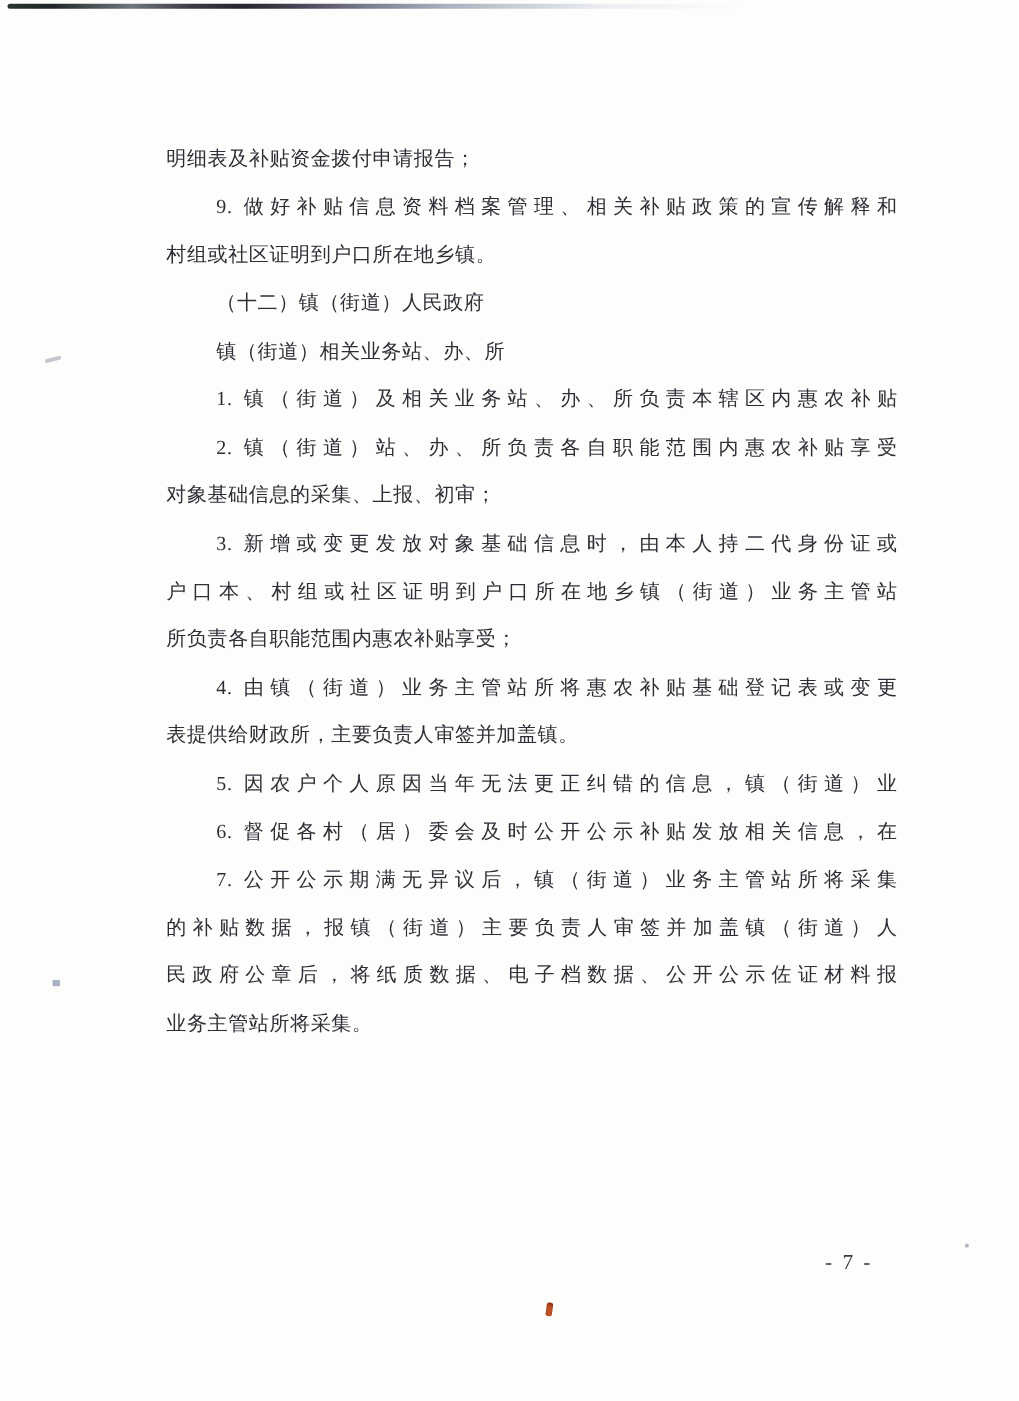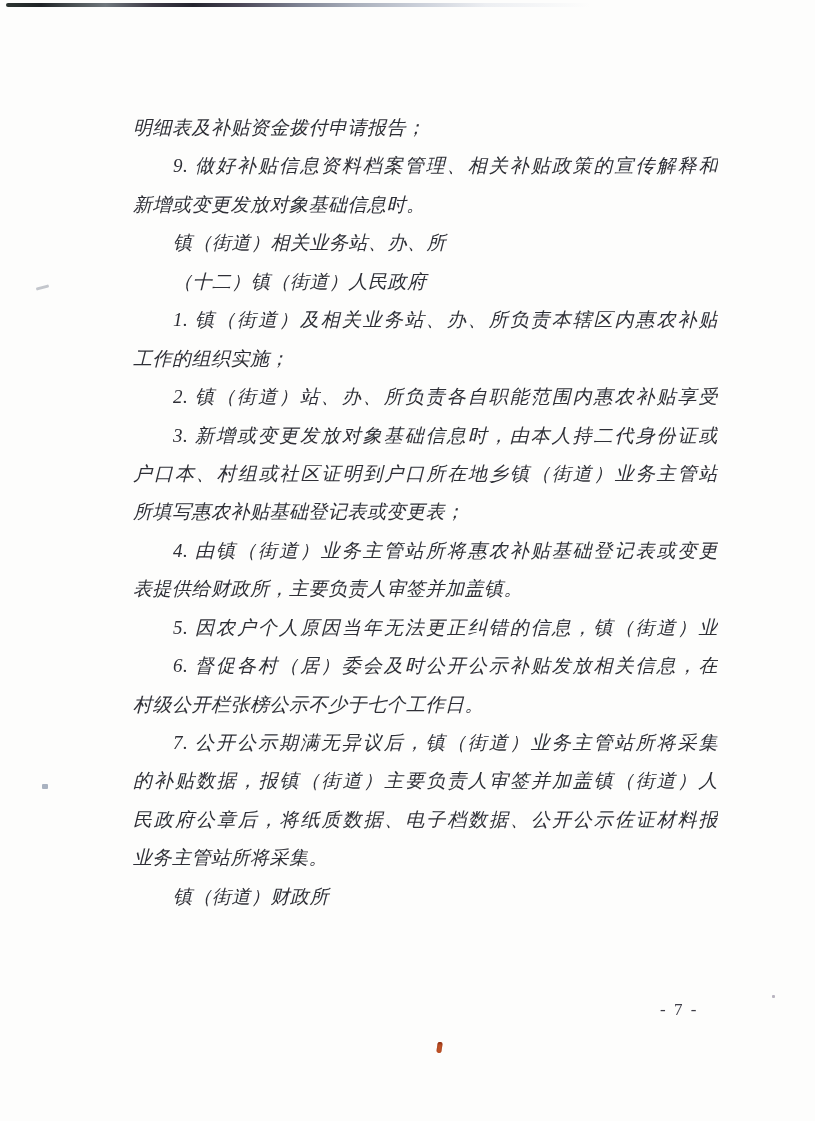--- a/index.html
+++ b/index.html
@@ -28,23 +28,22 @@
       #3d3a46 25%, #24242e 32%, #4a4656 40%, #7d8292 50%,
       #aab0bc 60%, #c9ced8 70%, rgba(220,224,232,0.5) 82%,
       rgba(255,255,255,0) 100%);
   }
   .content {
     position: absolute;
     left: 133px;
     top: 109px;
     width: 585px;
     color: #2e2f36;
-    font-size: 19px;
+    font-size: 16px;
     letter-spacing: 0.5px;
-    font-style: italic;
   }
   .line {
     height: 38.45px;
     line-height: 38.45px;
     overflow: hidden;
     white-space: nowrap;
   }
   .ind { text-indent: 40px; }
   .just {
     white-space: normal;
@@ -106,39 +105,37 @@
 </head>
 <body>
 
 <div class="page">
 
   <div class="top-scan-line"></div>
 
   <div class="content">
     <div class="line">明细表及补贴资金拨付申请报告；</div>
     <div class="line ind just">9. 做好补贴信息资料档案管理、相关补贴政策的宣传解释和</div>
-    <div class="line">新增或变更发放对象基础信息时。</div>
+    <div class="line">村组或社区证明到户口所在地乡镇。</div>
+    <div class="line ind">（十二）镇（街道）人民政府</div>
     <div class="line ind">镇（街道）相关业务站、办、所</div>
-    <div class="line ind">（十二）镇（街道）人民政府</div>
     <div class="line ind just">1. 镇（街道）及相关业务站、办、所负责本辖区内惠农补贴</div>
-    <div class="line">工作的组织实施；</div>
     <div class="line ind just">2. 镇（街道）站、办、所负责各自职能范围内惠农补贴享受</div>
+    <div class="line">对象基础信息的采集、上报、初审；</div>
     <div class="line ind just">3. 新增或变更发放对象基础信息时，由本人持二代身份证或</div>
     <div class="line just">户口本、村组或社区证明到户口所在地乡镇（街道）业务主管站</div>
-    <div class="line">所填写惠农补贴基础登记表或变更表；</div>
+    <div class="line">所负责各自职能范围内惠农补贴享受；</div>
     <div class="line ind just">4. 由镇（街道）业务主管站所将惠农补贴基础登记表或变更</div>
     <div class="line">表提供给财政所，主要负责人审签并加盖镇。</div>
     <div class="line ind just">5. 因农户个人原因当年无法更正纠错的信息，镇（街道）业</div>
     <div class="line ind just">6. 督促各村（居）委会及时公开公示补贴发放相关信息，在</div>
-    <div class="line">村级公开栏张榜公示不少于七个工作日。</div>
     <div class="line ind just">7. 公开公示期满无异议后，镇（街道）业务主管站所将采集</div>
     <div class="line just">的补贴数据，报镇（街道）主要负责人审签并加盖镇（街道）人</div>
     <div class="line just">民政府公章后，将纸质数据、电子档数据、公开公示佐证材料报</div>
     <div class="line">业务主管站所将采集。</div>
-    <div class="line ind">镇（街道）财政所</div>
   </div>
 
   <div class="pagenum">- 7 -</div>
 
   <div class="speck-orange"></div>
   <div class="speck-gray"></div>
   <div class="speck-blue"></div>
   <div class="speck-tiny"></div>
 
 </div>

